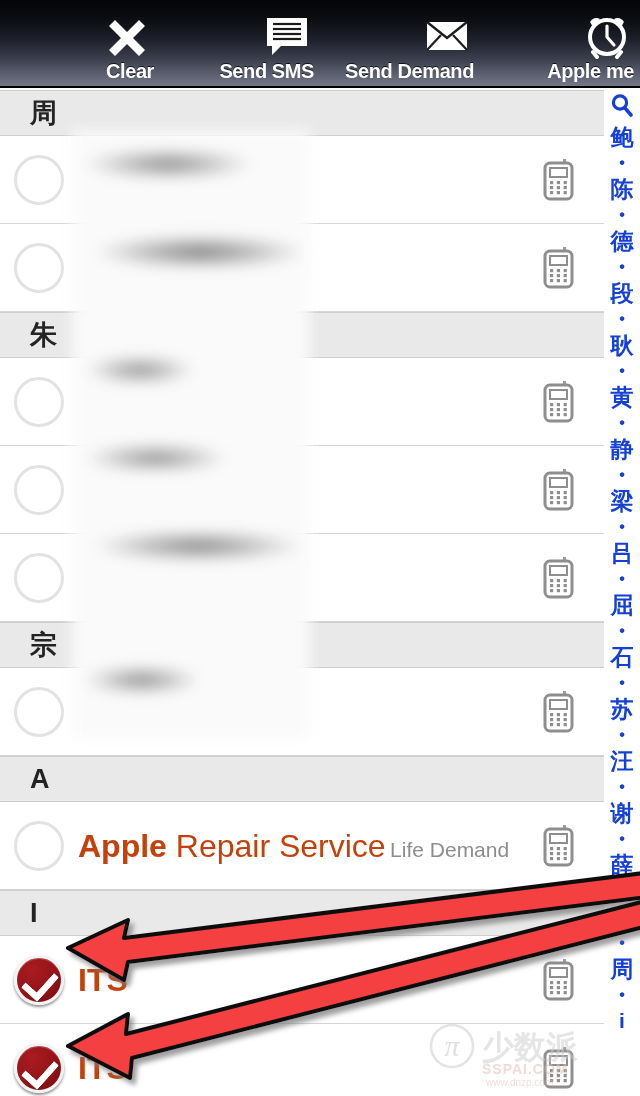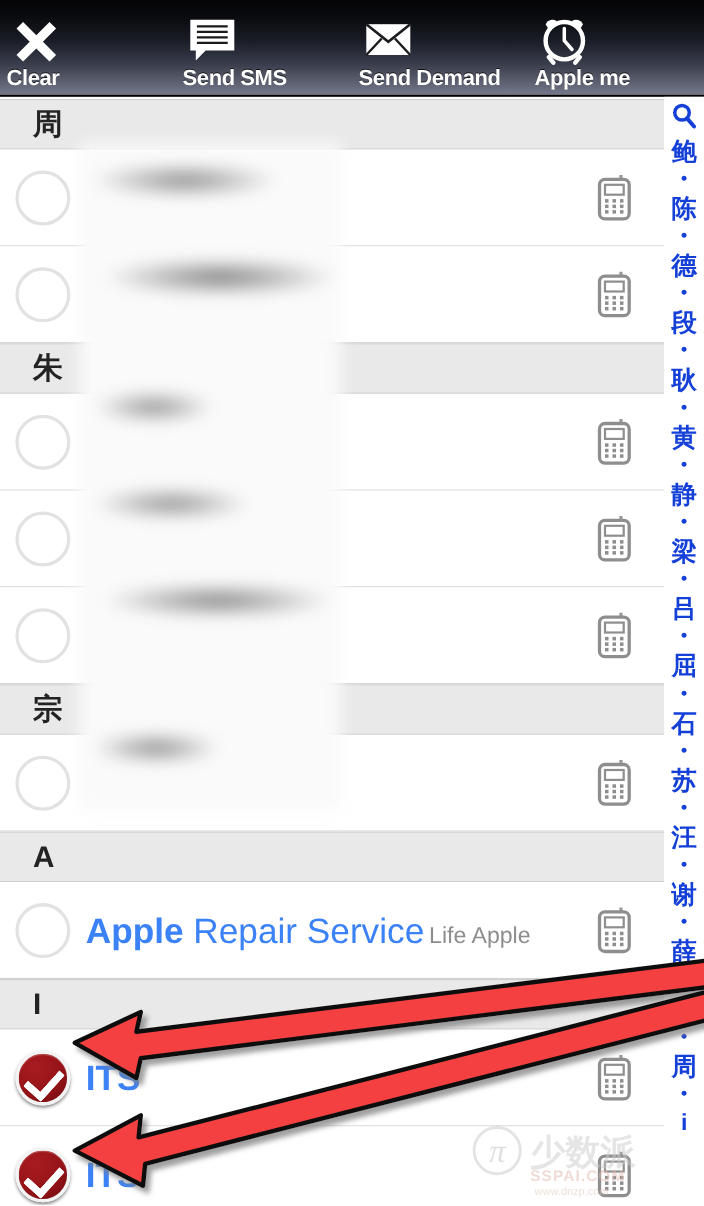--- a/index.html
+++ b/index.html
@@ -22,21 +22,21 @@
     width: 640px; height: 88px;
     background: linear-gradient(180deg,
         #050507 0%, #0a0b0f 18%, #1b1e28 44%,
         #3a3e4c 68%, #5e6272 88%, #74788a 100%);
     display: flex; align-items: flex-end;
     justify-content: space-around;
     border-bottom: 2px solid #000;
   }
   .tb-item {
     display: flex; flex-direction: column;
-    align-items: flex-start; justify-content: flex-end;
+    align-items: flex-end; justify-content: flex-end;
     height: 82px; padding: 0 6px;
     cursor: pointer; flex: 1 1 0;
   }
   .tb-icon {
     height: 46px; width: 54px;
     display: flex; align-items: center; justify-content: center;
     margin-bottom: 1px;
   }
   .tb-icon svg { display: block; }
   .tb-label {
@@ -95,21 +95,21 @@
     position: absolute;
     left: 12px; top: 8px;
     width: 15px; height: 26px;
     border: solid #ffffff;
     border-width: 0 7px 7px 0;
     transform: rotate(42deg);
     border-radius: 2px;
   }
   .row-text { flex: 1 1 auto; min-width: 0; }
   .row-title {
-    font-size: 32px; color: #3b82f6;
+    font-size: 32px; color: #c2410c;
     line-height: 38px;
     white-space: nowrap; overflow: hidden;
   }
   .row-title .strong { font-weight: bold; }
   .row-sub {
     font-size: 21px; color: #8d8d8d;
     line-height: 26px; margin-top: 2px;
     white-space: nowrap; overflow: hidden;
   }
   .row-icon {
@@ -394,21 +394,21 @@
           </g>
         </svg>
       </span>
     </div>
 
     <div class="section-header">A</div>
     <div class="row">
       <span class="check"></span>
       <span class="row-text">
         <span class="row-title"><span class="strong">Apple</span><span> Repair Service</span></span>
-        <span class="row-sub">Life Apple</span>
+        <span class="row-sub">Life Demand</span>
       </span>
       <span class="row-icon">
         <svg width="36" height="46" viewBox="0 0 36 46">
           <path d="M22 2 h3 v5 h-3 Z" fill="#9a9a9a"></path>
           <rect x="4" y="6" width="27" height="36" rx="5" fill="#fff" stroke="#8e8e8e" stroke-width="3"></rect>
           <rect x="9" y="11" width="17" height="9" fill="#fff" stroke="#8e8e8e" stroke-width="2"></rect>
           <g fill="#8e8e8e">
             <rect x="9" y="24" width="3.2" height="3.2"></rect>
               <rect x="15.8" y="24" width="3.2" height="3.2"></rect>
               <rect x="22.6" y="24" width="3.2" height="3.2"></rect>

